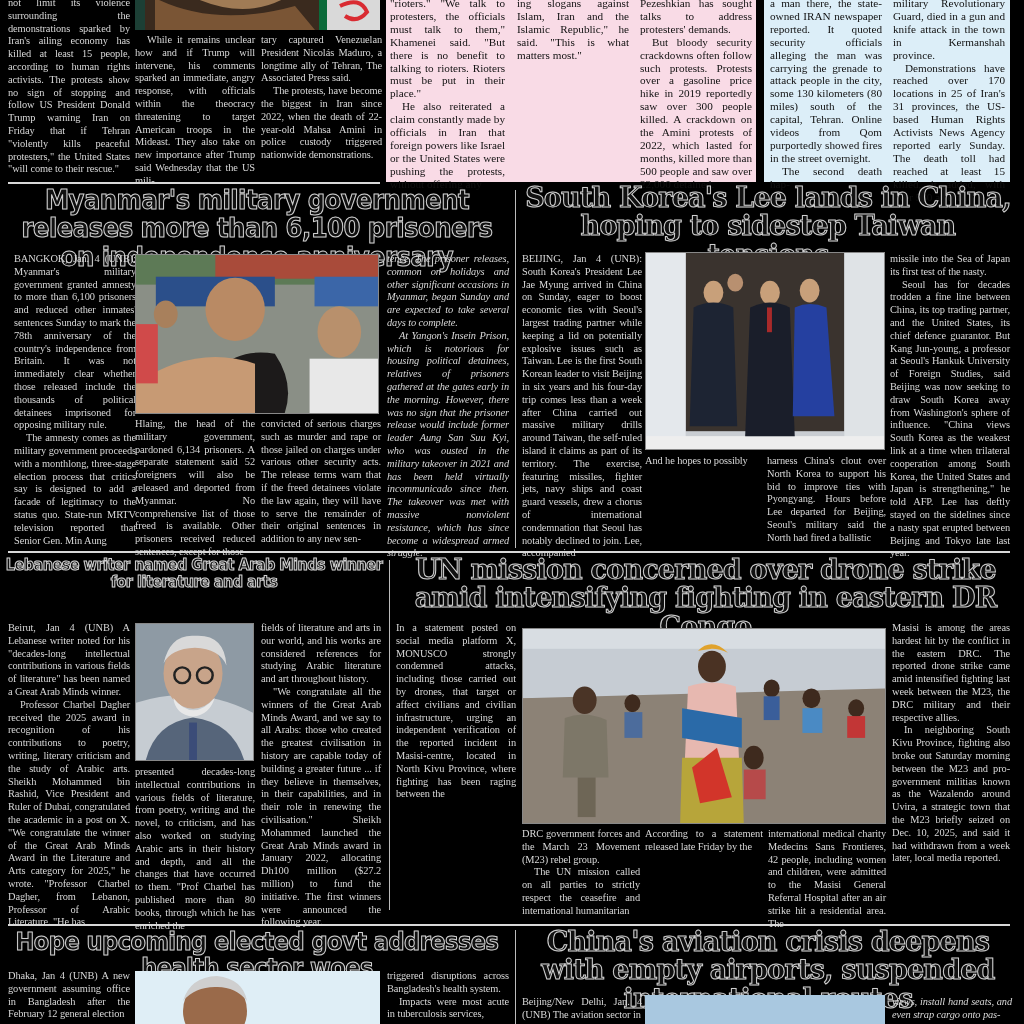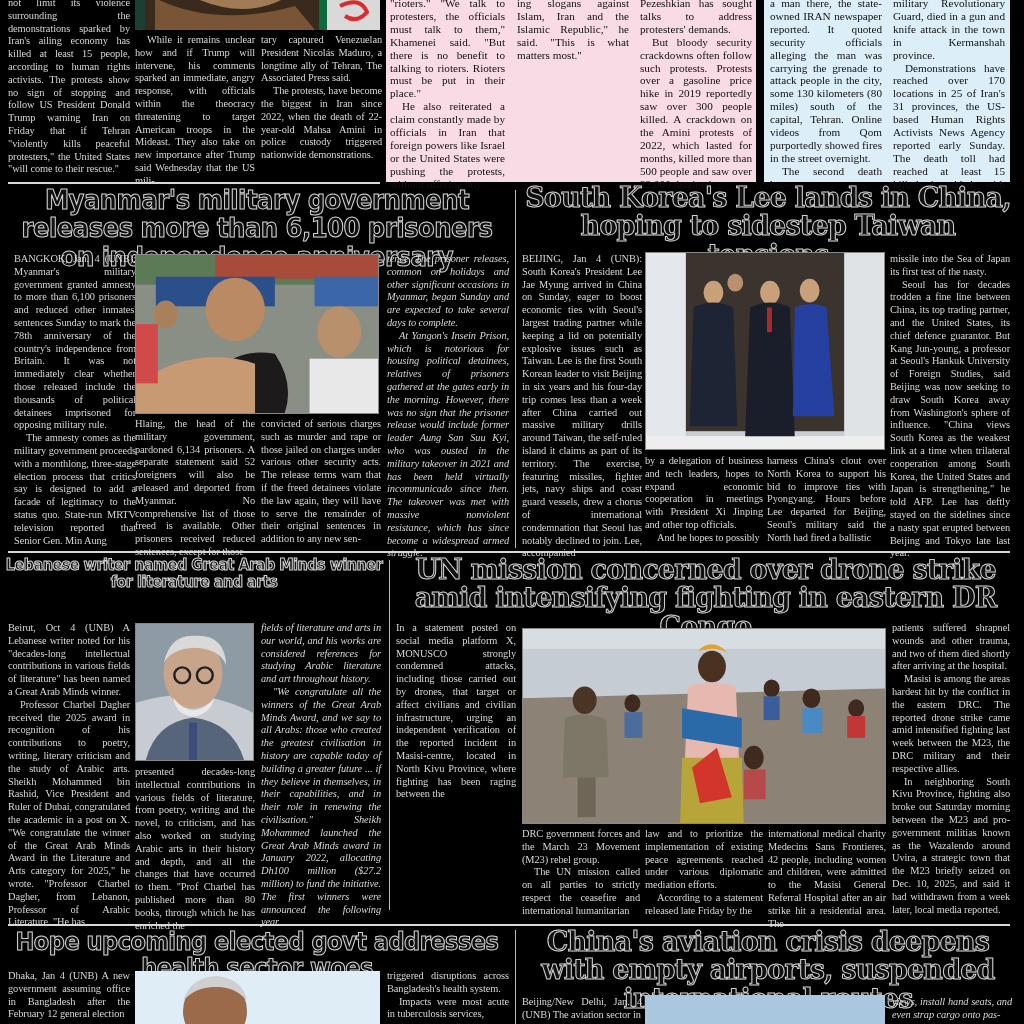--- a/index.html
+++ b/index.html
@@ -133,58 +133,57 @@
     <ellipse cx="125" cy="40" rx="10" ry="12" fill="#c8a07a"></ellipse>
     <path d="M105 55 Q125 45 145 55 L150 185 L100 185Z" fill="#1a1e2a"></path>
     <rect x="122" y="55" width="5" height="25" fill="#a82a2a"></rect>
     <ellipse cx="165" cy="38" rx="10" ry="12" fill="#c8a07a"></ellipse>
     <path d="M150 55 Q165 48 182 55 L190 165 L148 165Z" fill="#2540a0"></path>
     <ellipse cx="90" cy="30" rx="8" ry="9" fill="#b89070"></ellipse>
   </svg>
 </div>
 
 <div class="col dark-text" style="left:645px; top:455px; width:118px;">
-  <p>by a delegation of business and tech leaders, hopes to expand economic cooperation in meetings with President Xi Jinping and other top officials.</p>
   <p>And he hopes to possibly</p>
 </div>
 <div class="col dark-text" style="left:767px; top:455px; width:119px;">
   <p>harness China's clout over North Korea to support his bid to improve ties with Pyongyang. Hours before Lee departed for Beijing, Seoul's military said the North had fired a ballistic</p>
 </div>
 <div class="col dark-text" style="left:890px; top:253px; width:120px;">
   <p>missile into the Sea of Japan its first test of the nasty.</p>
   <p>Seoul has for decades trodden a fine line between China, its top trading partner, and the United States, its chief defence guarantor. But Kang Jun-young, a professor at Seoul's Hankuk University of Foreign Studies, said Beijing was now seeking to draw South Korea away from Washington's sphere of influence. "China views South Korea as the weakest link at a time when trilateral cooperation among South Korea, the United States and Japan is strengthening," he told AFP. Lee has deftly stayed on the sidelines since a nasty spat erupted between Beijing and Tokyo late last year.</p>
 </div>
 
 <div class="hline" style="left:8px; top:551px; width:1002px;"></div>
 
 <div class="headline hl-sans" style="left:4px; top:557px; width:380px; font-size:16px;">Lebanese writer named Great Arab Minds winner for literature and arts</div>
 
 <div class="col dark-text" style="left:8px; top:622px; width:122px;">
-  <p>Beirut, Oct 4 (UNB) A Lebanese writer noted for his "decades-long intellectual contributions in various fields of literature" has been named a Great Arab Minds winner.</p>
+  <p>Beirut, Jan 4 (UNB) A Lebanese writer noted for his "decades-long intellectual contributions in various fields of literature" has been named a Great Arab Minds winner.</p>
   <p>Professor Charbel Dagher received the 2025 award in recognition of his contributions to poetry, writing, literary criticism and the study of Arabic arts. Sheikh Mohammed bin Rashid, Vice President and Ruler of Dubai, congratulated the academic in a post on X. "We congratulate the winner of the Great Arab Minds Award in the Literature and Arts category for 2025," he wrote. "Professor Charbel Dagher, from Lebanon, Professor of Arabic Literature. "He has</p>
 </div>
 
 <div class="photo" style="left:135px; top:623px; width:119px; height:138px;">
   <svg viewBox="0 0 119 138" preserveAspectRatio="none">
     <rect width="119" height="138" fill="#8e9aa4"></rect>
     <path d="M0 80 Q60 60 119 90 L119 138 L0 138Z" fill="#c6ccd2"></path>
     <ellipse cx="58" cy="50" rx="30" ry="36" fill="#c8a48a"></ellipse>
     <path d="M28 40 Q35 10 60 12 Q90 10 92 42 Q85 25 60 24 Q35 25 28 40Z" fill="#d9d9d9"></path>
     <circle cx="47" cy="52" r="8" fill="none" stroke="#222" stroke-width="2.5"></circle>
     <circle cx="70" cy="52" r="8" fill="none" stroke="#222" stroke-width="2.5"></circle>
     <path d="M38 75 Q58 100 80 75 Q75 92 58 94 Q40 92 38 75Z" fill="#e8e8e8"></path>
     <path d="M10 138 Q20 100 58 95 Q98 100 110 138Z" fill="#56657a"></path>
     <rect x="54" y="100" width="8" height="38" fill="#3b4c78"></rect>
   </svg>
 </div>
 
 <div class="col dark-text" style="left:135px; top:766px; width:120px;">
   <p>presented decades-long intellectual contributions in various fields of literature, from poetry, writing and the novel, to criticism, and has also worked on studying Arabic arts in their history and depth, and all the changes that have occurred to them. "Prof Charbel has published more than 80 books, through which he has enriched the</p>
 </div>
-<div class="col dark-text" style="left:261px; top:622px; width:120px;font-style:italic;">
+<div class="col dark-text" style="left:261px; top:622px; width:120px;">
   <p>fields of literature and arts in our world, and his works are considered references for studying Arabic literature and art throughout history.</p>
   <p>"We congratulate all the winners of the Great Arab Minds Award, and we say to all Arabs: those who created the greatest civilisation in history are capable today of building a greater future ... if they believe in themselves, in their capabilities, and in their role in renewing the civilisation." Sheikh Mohammed launched the Great Arab Minds award in January 2022, allocating Dh100 million ($27.2 million) to fund the initiative. The first winners were announced the following year.</p>
 </div>
 
 <div class="vline" style="left:389px; top:560px; height:350px;"></div>
 
 <div class="headline hl-serif" style="left:393px; top:556px; width:625px; font-size:27px;">UN mission concerned over drone strike amid intensifying fighting in eastern DR Congo</div>
 
 <div class="col dark-text" style="left:396px; top:622px; width:120px;">
   <p>In a statement posted on social media platform X, MONUSCO strongly condemned attacks, including those carried out by drones, that target or affect civilians and civilian infrastructure, urging an independent verification of the reported incident in Masisi-centre, located in North Kivu Province, where fighting has been raging between the</p>
@@ -216,28 +215,26 @@
     <rect x="102" y="84" width="18" height="26" fill="#4c6c9c"></rect>
     <path d="M170 140 L195 120 L210 170 L178 176Z" fill="#d2352a"></path>
   </svg>
 </div>
 
 <div class="col dark-text" style="left:522px; top:828px; width:118px;">
   <p>DRC government forces and the March 23 Movement (M23) rebel group.</p>
   <p>The UN mission called on all parties to strictly respect the ceasefire and international humanitarian</p>
 </div>
 <div class="col dark-text" style="left:645px; top:828px; width:118px;">
-  <p>law and to prioritize the implementation of existing peace agreements reached under various diplomatic mediation efforts.</p>
   <p>According to a statement released late Friday by the</p>
 </div>
 <div class="col dark-text" style="left:768px; top:828px; width:118px;">
   <p>international medical charity Medecins Sans Frontieres, 42 people, including women and children, were admitted to the Masisi General Referral Hospital after an air strike hit a residential area. The</p>
 </div>
 <div class="col dark-text" style="left:892px; top:622px; width:118px;">
-  <p>patients suffered shrapnel wounds and other trauma, and two of them died shortly after arriving at the hospital.</p>
   <p>Masisi is among the areas hardest hit by the conflict in the eastern DRC. The reported drone strike came amid intensified fighting last week between the M23, the DRC military and their respective allies.</p>
   <p>In neighboring South Kivu Province, fighting also broke out Saturday morning between the M23 and pro-government militias known as the Wazalendo around Uvira, a strategic town that the M23 briefly seized on Dec. 10, 2025, and said it had withdrawn from a week later, local media reported.</p>
 </div>
 
 <div class="hline" style="left:8px; top:924px; width:1002px;"></div>
 
 <div class="headline hl-sans" style="left:4px; top:929px; width:506px; font-size:25px;">Hope upcoming elected govt addresses health sector woes</div>
 
 <div class="col dark-text" style="left:8px; top:970px; width:122px;">
   <p>Dhaka, Jan 4 (UNB) A new government assuming office in Bangladesh after the February 12 general election</p>

